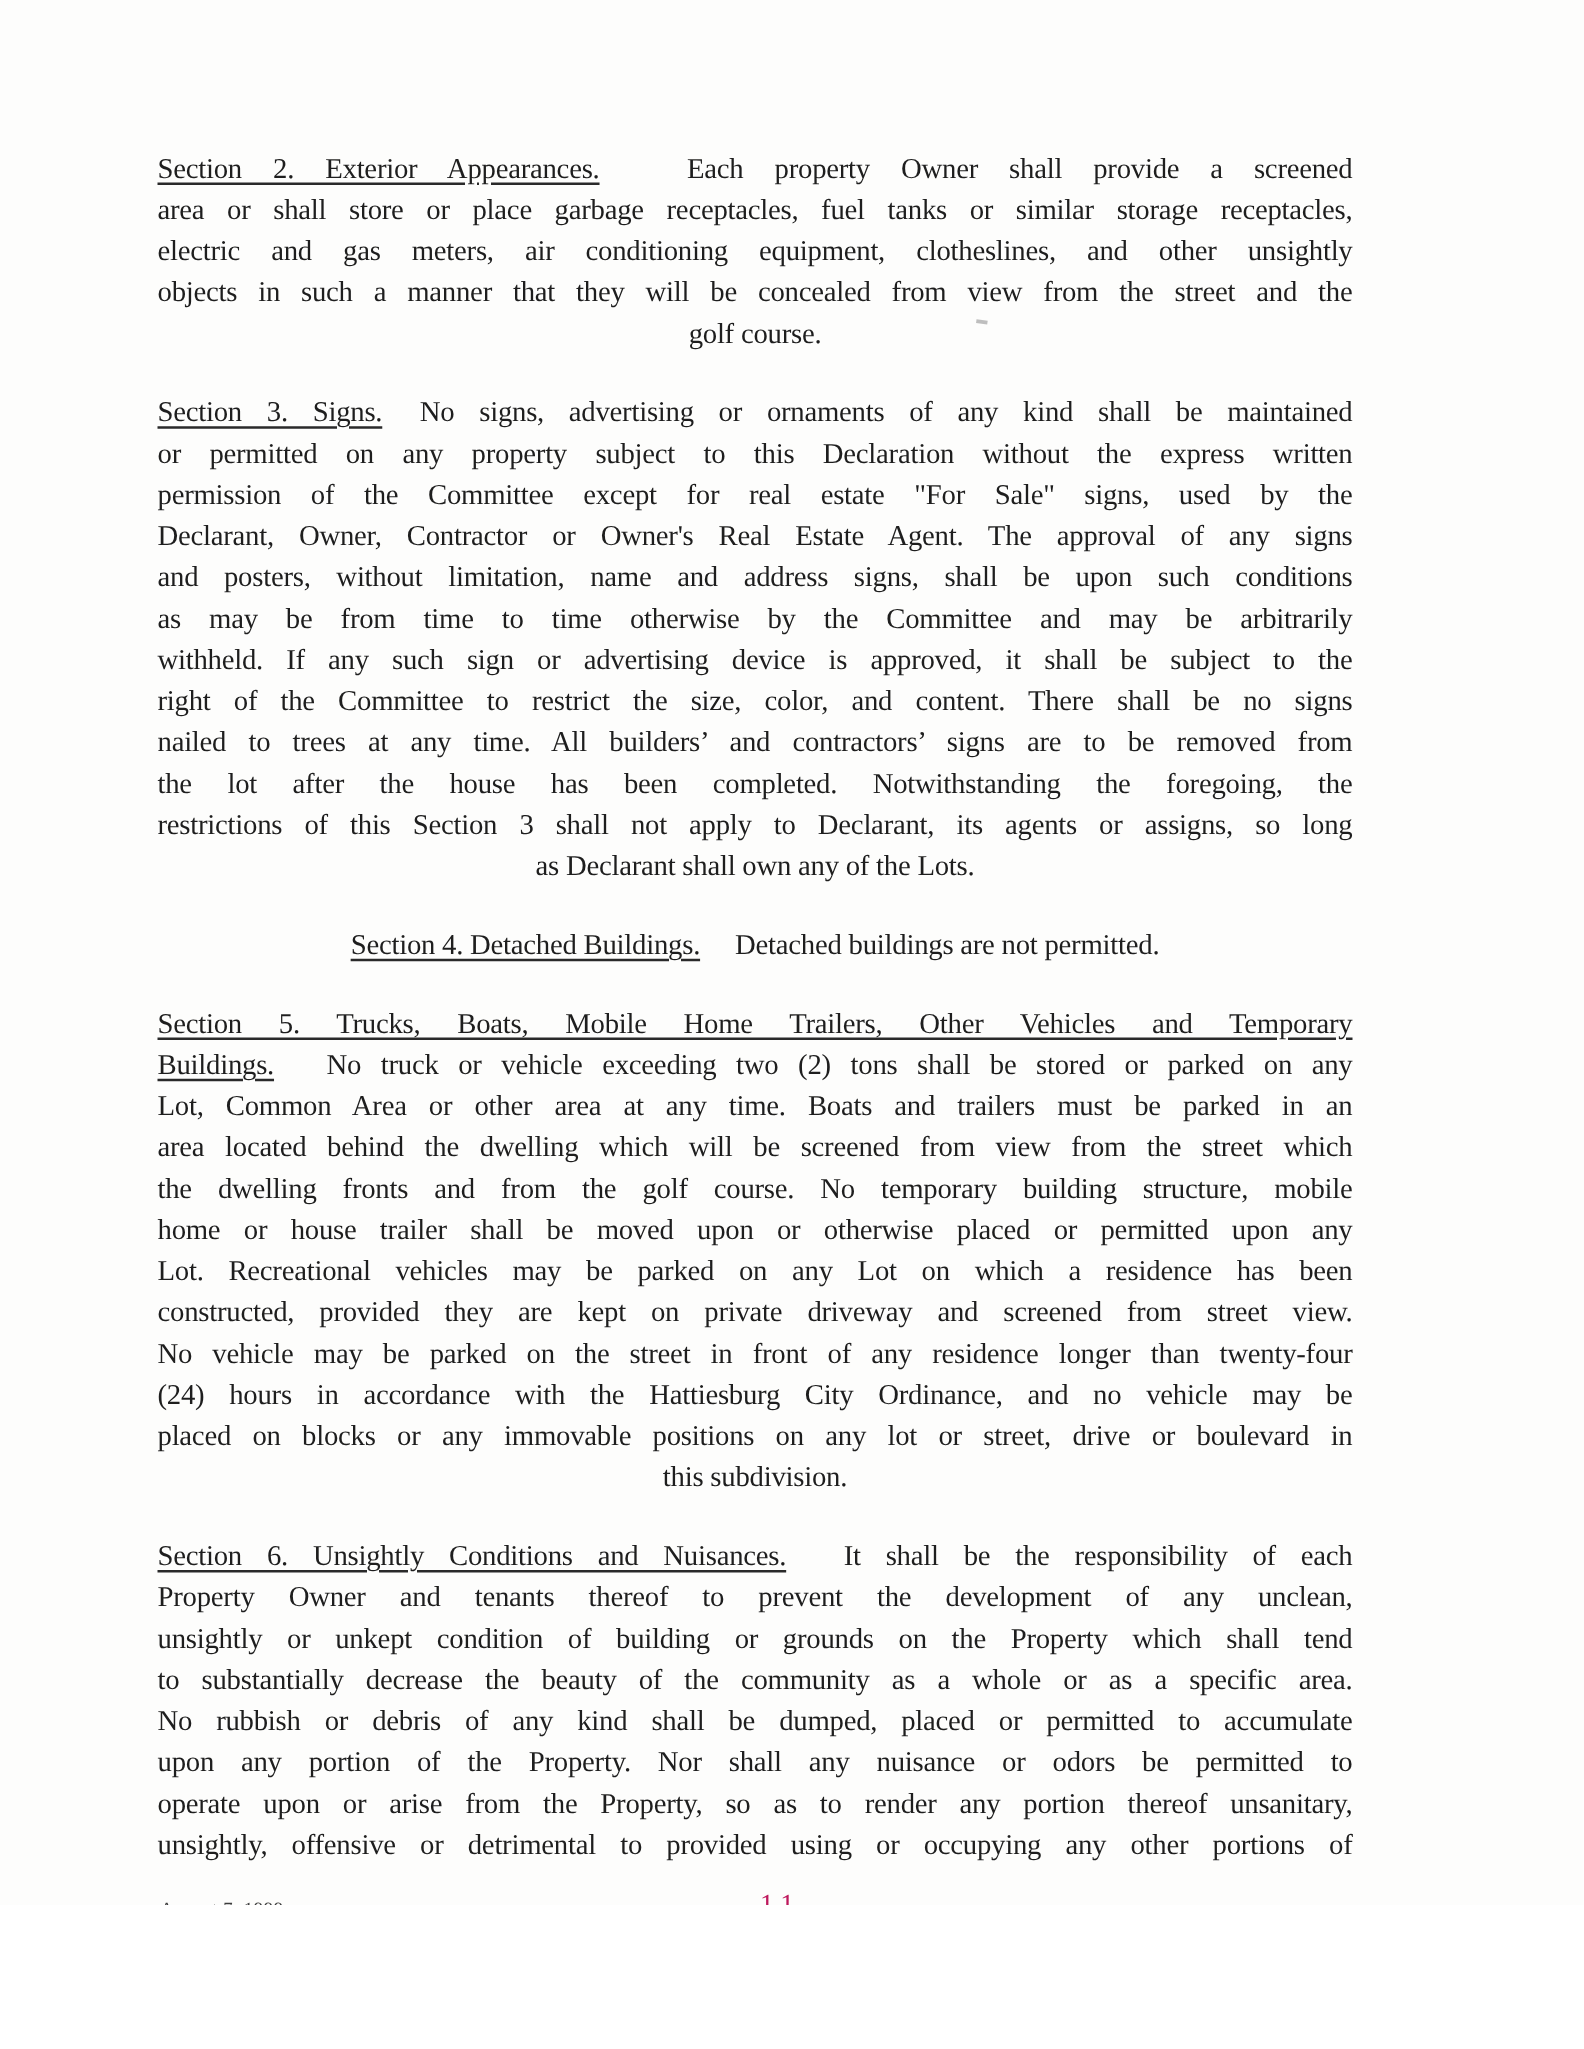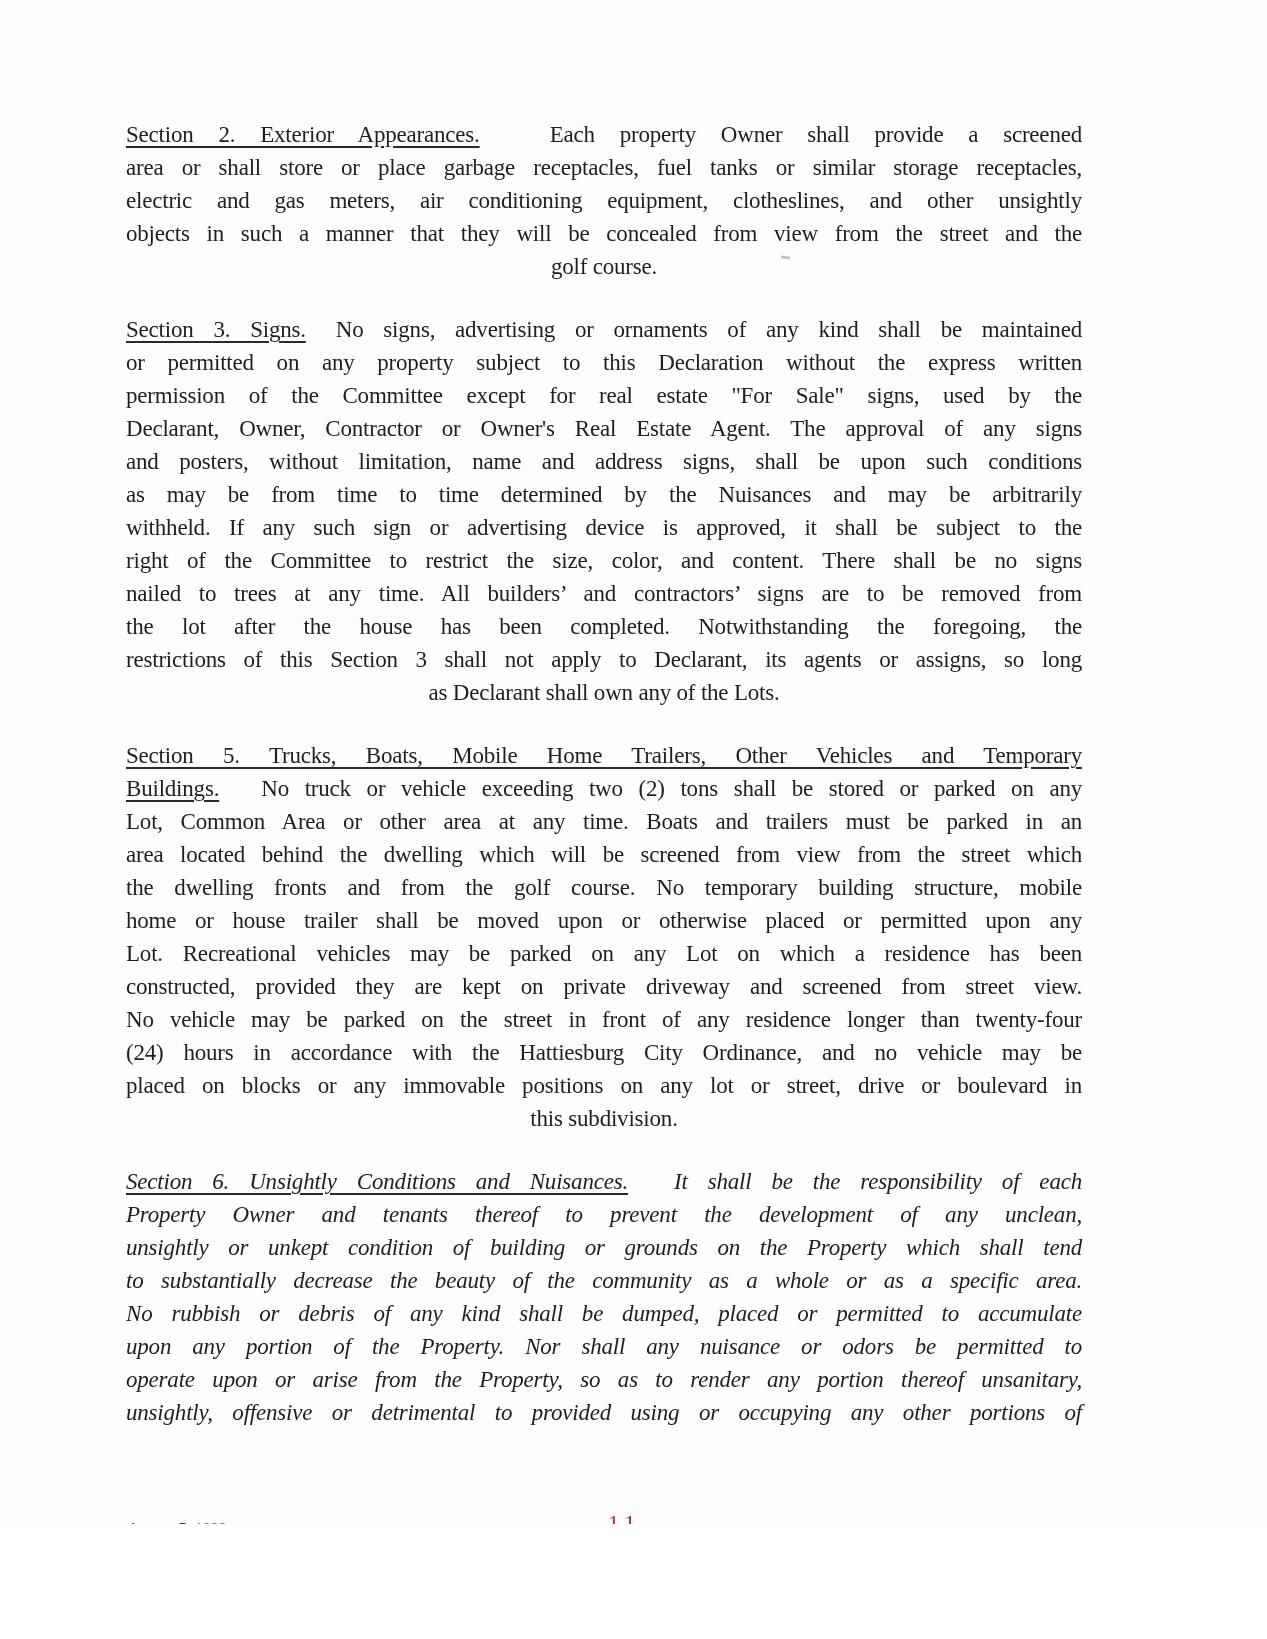--- a/index.html
+++ b/index.html
@@ -15,21 +15,21 @@
   .content {
     position: absolute;
     left: 126px;
     top: 118px;
     width: 956px;
     font-size: 23px;
     line-height: 33px;
     letter-spacing: -0.2px;
   }
   section { margin: 0 0 30px 0; }
-  section:last-child { margin-bottom: 12px; font-style: italic; }
+  section:last-child { margin-bottom: 12px; }
   .line { text-align: center; }
   .line.jl {
     text-align: justify;
     text-align-last: justify;
     text-justify: inter-word;
   }
   .u {
     text-decoration: underline;
     text-decoration-thickness: 2px;
     text-underline-offset: 4px;
@@ -85,27 +85,30 @@
         <div class="line jl"><span>electric and gas meters, air conditioning equipment, clotheslines, and other unsightly</span></div>
         <div class="line jl"><span>objects in such a manner that they will be concealed from view from the street and the</span></div>
         <div class="line"><span>golf course.</span></div>
       </section>
       <section>
         <div class="line jl"><span class="u">Section 3. Signs.</span><span class="gap" style="width: 30px;"></span><span>No signs, advertising or ornaments of any kind shall be maintained</span></div>
         <div class="line jl"><span>or permitted on any property subject to this Declaration without the express written</span></div>
         <div class="line jl"><span>permission of the Committee except for real estate "For Sale" signs, used by the</span></div>
         <div class="line jl"><span>Declarant, Owner, Contractor or Owner's Real Estate Agent. The approval of any signs</span></div>
         <div class="line jl"><span>and posters, without limitation, name and address signs, shall be upon such conditions</span></div>
-        <div class="line jl"><span>as may be from time to time determined by the Nuisances and may be arbitrarily</span></div>
+        <div class="line jl"><span>as may be from time to time otherwise by the Committee and may be arbitrarily</span></div>
         <div class="line jl"><span>withheld. If any such sign or advertising device is approved, it shall be subject to the</span></div>
         <div class="line jl"><span>right of the Committee to restrict the size, color, and content. There shall be no signs</span></div>
         <div class="line jl"><span>nailed to trees at any time. All builders’ and contractors’ signs are to be removed from</span></div>
         <div class="line jl"><span>the lot after the house has been completed. Notwithstanding the foregoing, the</span></div>
         <div class="line jl"><span>restrictions of this Section 3 shall not apply to Declarant, its agents or assigns, so long</span></div>
         <div class="line"><span>as Declarant shall own any of the Lots.</span></div>
+      </section>
+      <section>
+        <div class="line"><span class="u">Section 4. Detached Buildings.</span><span class="gap" style="width: 28px;"></span><span>Detached buildings are not permitted.</span></div>
       </section>
       <section>
         <div class="line jl"><span class="u">Section 5. Trucks, Boats, Mobile Home Trailers, Other Vehicles and Temporary</span></div>
         <div class="line jl"><span class="u">Buildings.</span><span class="gap" style="width: 42px;"></span><span>No truck or vehicle exceeding two (2) tons shall be stored or parked on any</span></div>
         <div class="line jl"><span>Lot, Common Area or other area at any time. Boats and trailers must be parked in an</span></div>
         <div class="line jl"><span>area located behind the dwelling which will be screened from view from the street which</span></div>
         <div class="line jl"><span>the dwelling fronts and from the golf course. No temporary building structure, mobile</span></div>
         <div class="line jl"><span>home or house trailer shall be moved upon or otherwise placed or permitted upon any</span></div>
         <div class="line jl"><span>Lot. Recreational vehicles may be parked on any Lot on which a residence has been</span></div>
         <div class="line jl"><span>constructed, provided they are kept on private driveway and screened from street view.</span></div>

